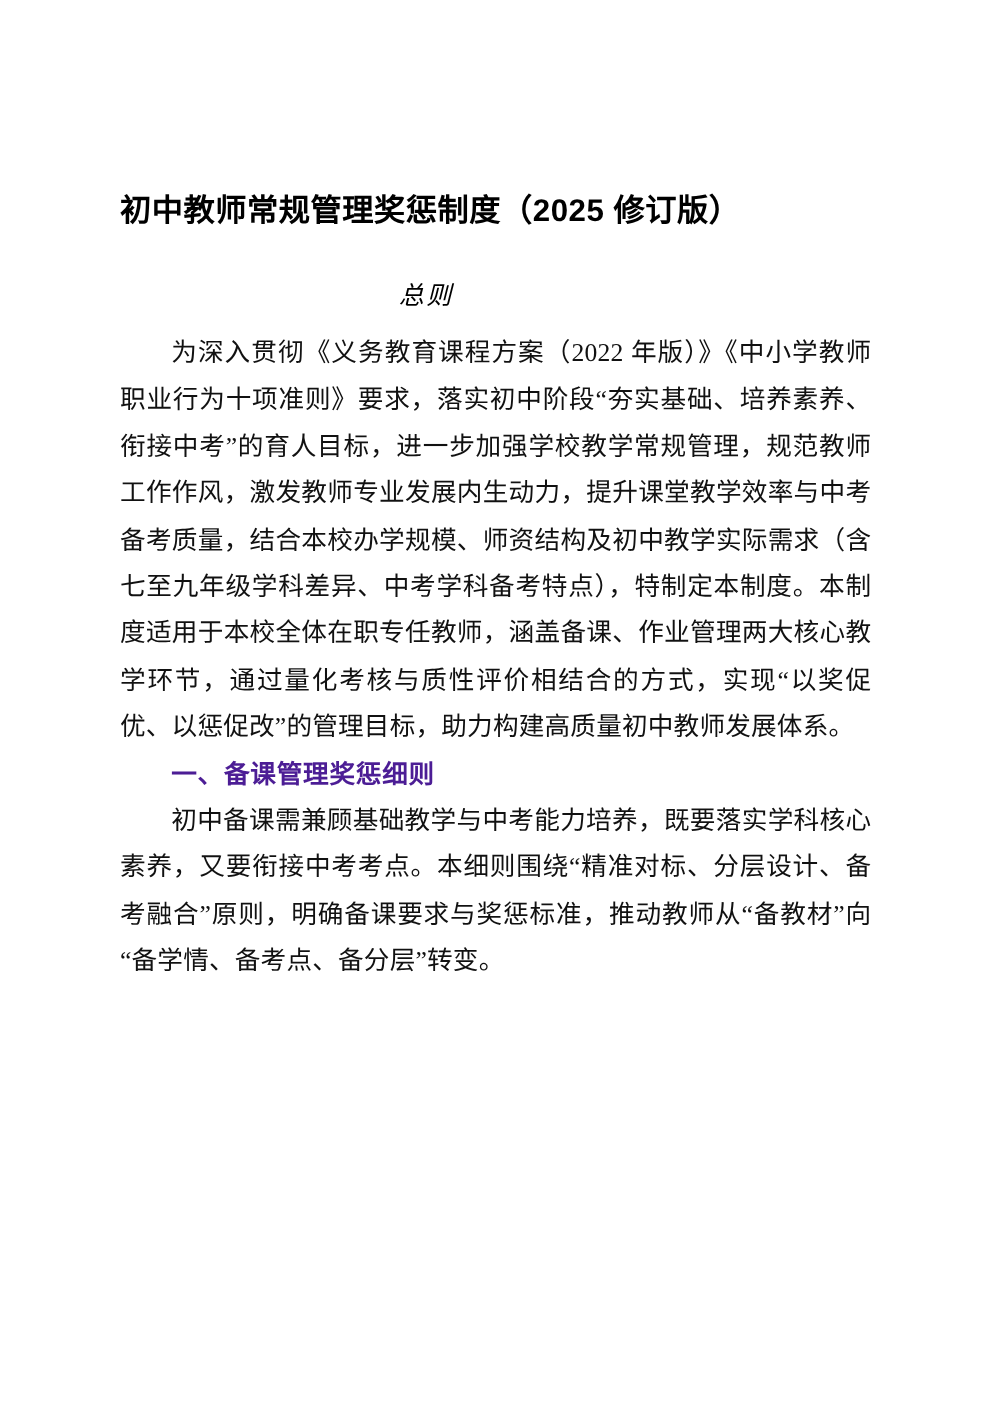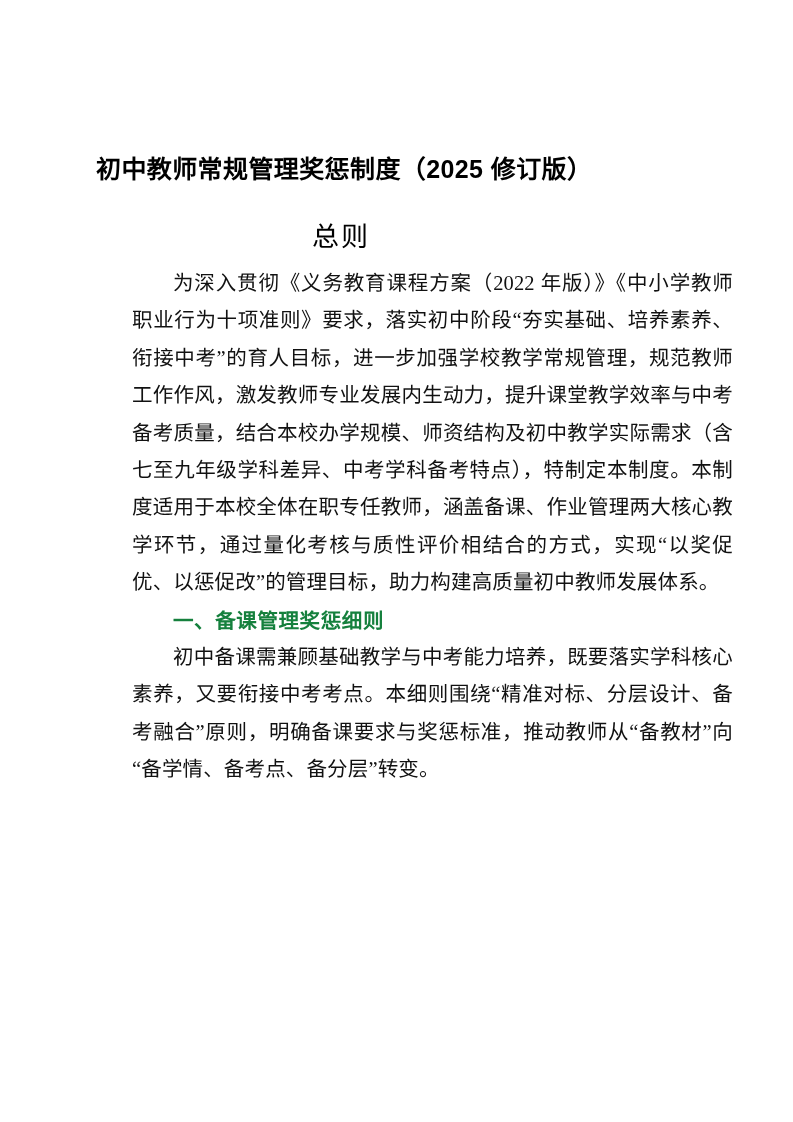--- a/index.html
+++ b/index.html
@@ -46,23 +46,24 @@
   
   .doc-subtitle {
     position: absolute;
     top: 222px;
     left: 96px;
     right: 96px;
     margin: 0;
     text-align: center;
     font-family: "Liberation Serif", "DejaVu Serif", serif;
     font-weight: 400;
-    font-size: 27px;
+    font-size: 20px;
     line-height: 30px;
     letter-spacing: 2px;
+    font-style: italic;
   }
 
   
   .body-block {
     position: absolute;
     top: 265px;
     left: 96px;
     width: 601px;
   }
 
@@ -75,45 +76,44 @@
     text-align: justify;
     text-justify: inter-ideograph;
     text-indent: 2em;
     letter-spacing: 0.15px;
     color: #111;
   }
 
   p.heading-1 {
     margin: 0;
     padding: 0;
-    font-family: Liberation Sans, sans-serif;
+    font-family: Liberation Serif, serif;
     font-size: 20.5px;
     line-height: 37.4px;
     font-weight: 700;
     text-indent: 2em;
     letter-spacing: 0.6px;
-    color: #15803d;
+    color: #4c1d95;
   }
 
   p.heading-2 {
     margin: 0;
     padding: 0;
     font-family: "Liberation Serif", "DejaVu Serif", serif;
     font-size: 20.5px;
     line-height: 37.4px;
     font-weight: 400;
     text-indent: 2em;
     letter-spacing: 0.3px;
     color: #111;
   }
 
   
   .clip-bottom {
     overflow: hidden;
-    margin-left: 36px;
   }
 </style>
 </head>
 <body>
 
 <div class="page">
 
   <h1 class="doc-title">初中教师常规管理奖惩制度（2025 修订版）</h1>
 
   <h2 class="doc-subtitle">总则</h2>

